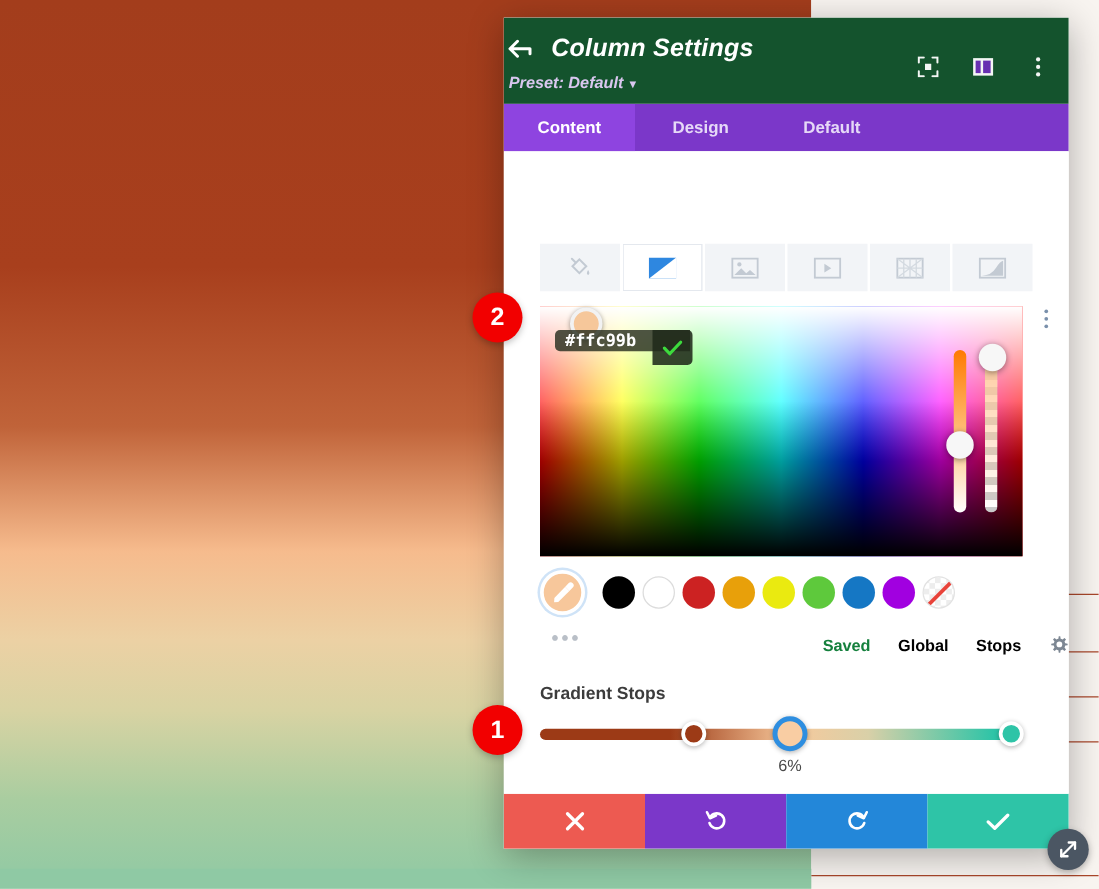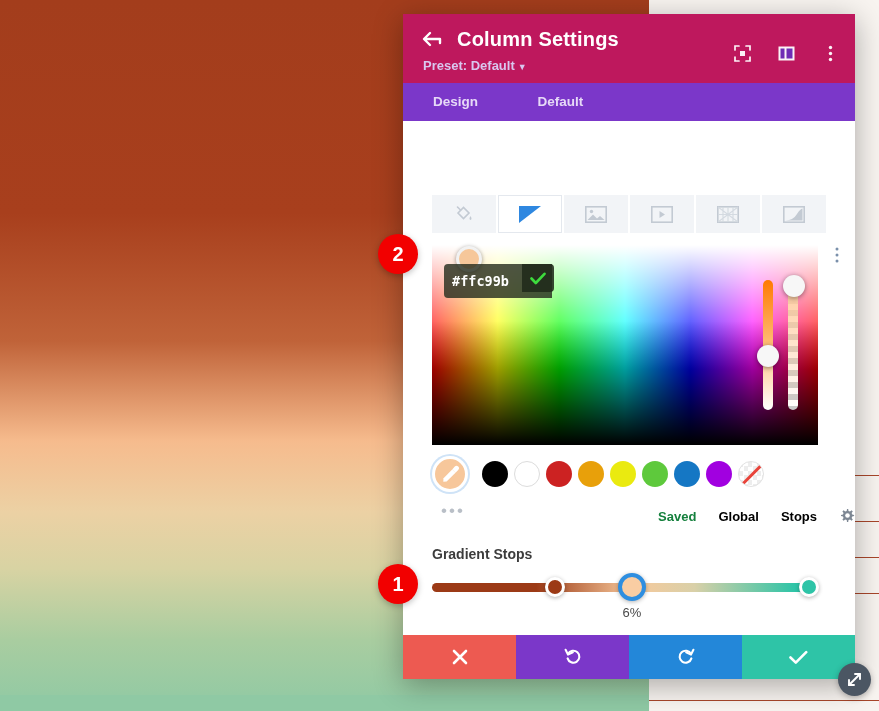--- a/index.html
+++ b/index.html
@@ -57,22 +57,22 @@
   
   #modal {
     position: absolute; left: 403px; top: 14px;
     width: 452px; height: 665px;
     background: #ffffff;
     box-shadow: 0 6px 28px rgba(0,0,0,.32);
     display: flex; flex-direction: column;
     overflow: hidden;
   }
   .m-header {
-    background: #be185d; color: #fff;
-    padding: 14px 18px 10px 18px; position: relative; flex: 0 0 auto;
+    background: #14532d; color: #fff;
+    padding: 14px 18px 10px 2px; position: relative; flex: 0 0 auto; font-style: italic;
   }
   .m-title-row { display: flex; align-items: center; }
   .back-arrow {
     width: 22px; height: 22px; margin-right: 14px; cursor: pointer;
     display: inline-flex; align-items: center; justify-content: center;
   }
   .m-title { font-size: 20px; font-weight: bold; letter-spacing: .2px; }
   .m-head-icons {
     position: absolute; right: 16px; top: 30px;
     display: flex; align-items: center; gap: 26px;
@@ -138,21 +138,21 @@
         #00ffff 50%, #0000ff 67%, #ff00ff 83%, #ff0000 100%);
   }
   .cp-cursor {
     position: absolute; left: 456px; top: 246px;
     width: 26px; height: 26px; border-radius: 50%;
     border: 3px solid #f2f2f2; background: #f6c79a;
     box-shadow: 0 1px 4px rgba(0,0,0,.4); cursor: grab;
   }
   .hexbox {
     position: absolute; left: 444px; top: 264px;
-    width: 108px; height: 34px; background: rgba(40,46,32,.82);
+    width: 108px; height: 17px; background: rgba(40,46,32,.82);
     border-radius: 4px 0 0 4px;
     display: flex; align-items: center; padding-left: 8px;
   }
   .hexbox input {
     background: transparent; border: 0; outline: none;
     color: #fff; font-size: 13.5px; font-weight: bold;
     font-family: "DejaVu Sans Mono", monospace; width: 96px; padding: 0;
   }
   .hexok {
     position: absolute; left: 522px; top: 264px;
@@ -313,20 +313,21 @@
           <circle cx="2.5" cy="14.5" r="1.7" fill="#fff"></circle>
         </svg>
       </span>
     </div>
     <div class="m-preset">
       <span>Preset: Default</span><span class="caret">▼</span>
     </div>
   </div>
 
   <div class="m-tabs">
+    <div class="m-tab active">Content</div>
     <div class="m-tab">Design</div>
     <div class="m-tab">Default</div>
   </div>
 
   <div class="m-body">
 
     <div class="sec-title">Background</div>
     <div class="sec-dots">
       <svg width="4" height="16" viewBox="0 0 4 16">
         <circle cx="2" cy="2" r="1.5" fill="#7a90ab"></circle>

